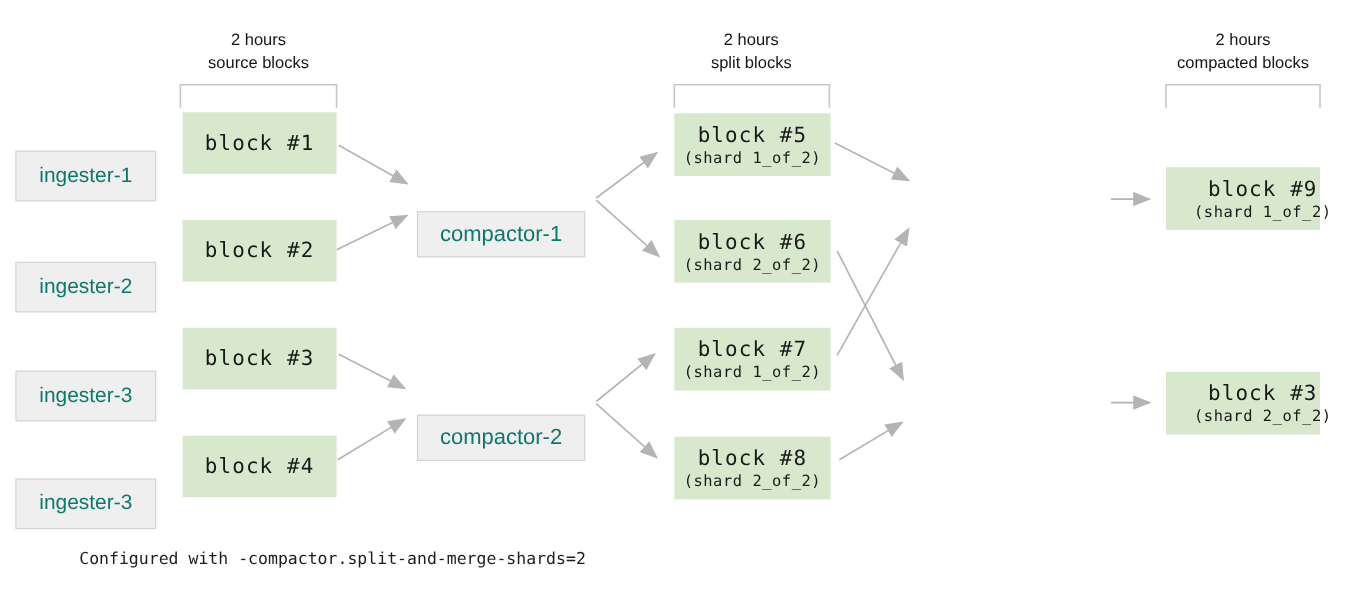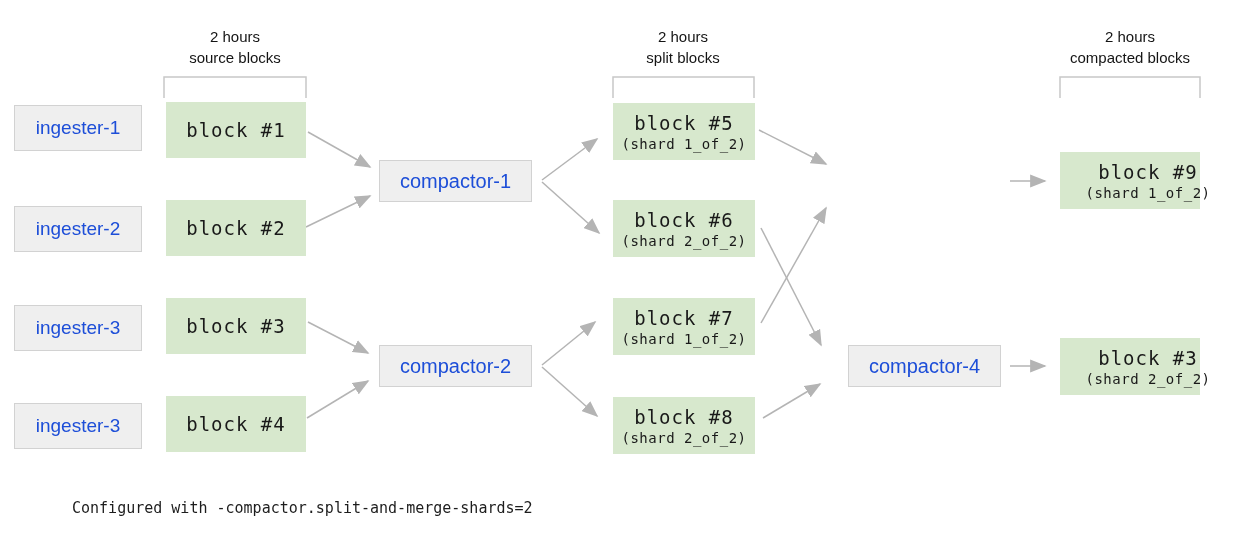--- a/index.html
+++ b/index.html
@@ -15,21 +15,22 @@
     position:absolute;width:200px;text-align:center;
     font-size:15px;line-height:21px;color:#141414;
   }
   .node{
     position:absolute;display:flex;align-items:center;justify-content:center;
     box-sizing:border-box;
   }
   .graybox{
     background:var(--box-gray,#efefef);
     border:1px solid var(--box-border,#d2d2d2);
-    color:#1d4ed8;
+    color:#0f766e;
+    margin-top:32px;
   }
   .ingester{width:128px;height:46px;font-size:19px;}
   .compactor{width:153px;height:42px;font-size:20px;}
   .block{
     background:var(--block-green,#d7e8cd);
     flex-direction:column;gap:2px;
     color:#191919;
     font-family:"DejaVu Sans Mono", monospace;
   }
   .src{width:140px;height:56px;}
@@ -133,23 +134,20 @@
   </div>
   <div class="node block split" style="left:613px;top:298px">
     <span class="block-label">block #7</span>
     <span class="shard-label">(shard 1_of_2)</span>
   </div>
   <div class="node block split" style="left:613px;top:397px">
     <span class="block-label">block #8</span>
     <span class="shard-label">(shard 2_of_2)</span>
   </div>
 
-  <div class="node graybox compactor" style="left:848px;top:345px">
-      <span>compactor-4</span>
-    </div>
 
   <div class="node block cmp" style="left:1060px;top:152px">
     <span class="block-label">block #9</span>
     <span class="shard-label">(shard 1_of_2)</span>
   </div>
   <div class="node block cmp" style="left:1060px;top:338px">
     <span class="block-label">block #3</span>
     <span class="shard-label">(shard 2_of_2)</span>
   </div>
 

